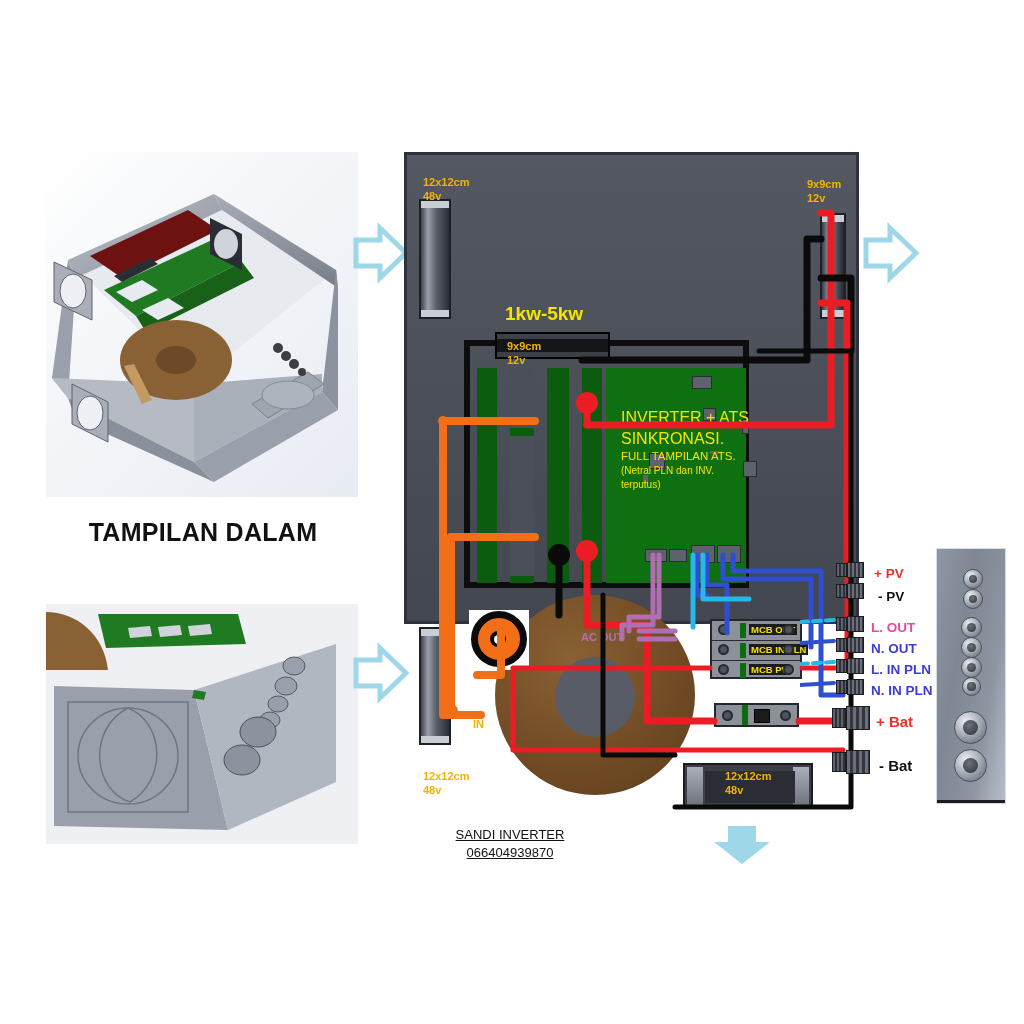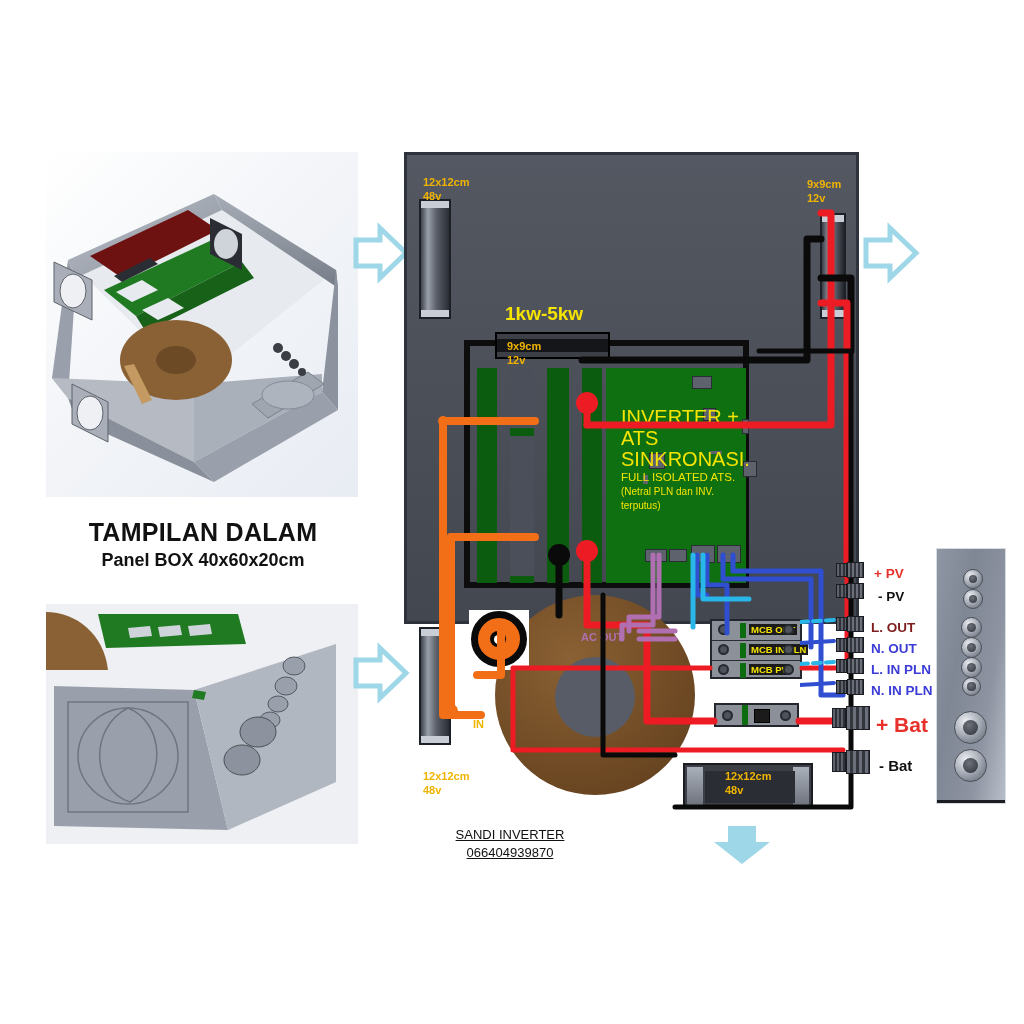--- a/index.html
+++ b/index.html
@@ -38,21 +38,21 @@
   .fan-cap{position:absolute;left:0;right:0;height:7px;background:#c9ced6;}
 
   .lbl{position:absolute;color:#f0b400;font-size:11px;font-weight:bold;line-height:14px;
        white-space:nowrap;}
 
   
   .inv-box{position:absolute;left:57px;top:185px;width:285px;height:248px;
            border:6px solid #0d0d0d;box-sizing:border-box;background:transparent;}
   .inv-green{position:absolute;background:#0f7012;}
   .inv-txt{position:absolute;left:214px;top:252px;color:#f5e400;width:150px;}
-  .inv-txt .l1{font-size:20px;line-height:21px;}
+  .inv-txt .l1{font-size:16px;line-height:21px;}
   .inv-txt .l2{font-size:11.5px;line-height:15px;}
   .inv-txt .l3{font-size:10px;line-height:14px;}
 
   
   .fin{position:absolute;background:#0b5c0e;}
   .finslot{position:absolute;background:#4b4f59;}
 
   
   .toroid{position:absolute;left:88px;top:440px;width:200px;height:200px;border-radius:50%;
           background:radial-gradient(circle at 38% 32%,#8a6134,#6f4a24 60%,#5e3d1d);}
@@ -208,21 +208,20 @@
       <ellipse cx="224" cy="116" rx="10" ry="8" fill="#9aa0ab" stroke="#545961"></ellipse>
       <ellipse cx="212" cy="128" rx="18" ry="15" fill="#8d939e" stroke="#4b5057"></ellipse>
       <ellipse cx="196" cy="156" rx="18" ry="15" fill="#8d939e" stroke="#4b5057"></ellipse>
     </g>
     <polygon points="148,86 160,88 158,96 146,94" fill="#1f7a22"></polygon>
   </svg>
 </div>
 
 <div class="caption">
   <div class="c1">TAMPILAN DALAM</div>
-  <div class="c2">Panel BOX 40x60x20cm</div>
 </div>
 
 <svg class="arr" style="left:352px;top:222px;" width="60" height="62">
   <polygon points="4,18 28,18 28,6 54,31 28,56 28,44 4,44" fill="none" stroke="#9ed7e8" stroke-width="5"></polygon>
 </svg>
 <svg class="arr" style="left:862px;top:222px;" width="60" height="62">
   <polygon points="4,18 28,18 28,6 54,31 28,56 28,44 4,44" fill="none" stroke="#9ed7e8" stroke-width="5"></polygon>
 </svg>
 <svg class="arr" style="left:352px;top:642px;" width="60" height="62">
   <polygon points="4,18 28,18 28,6 54,31 28,56 28,44 4,44" fill="none" stroke="#9ed7e8" stroke-width="5"></polygon>
@@ -277,21 +276,21 @@
   <div class="abs" style="left:236px;top:320px;width:5px;height:9px;background:#5d626c;"></div>
   <div class="abs" style="left:238px;top:394px;width:20px;height:11px;background:#5d626c;border:1px solid #2a2d34;"></div>
   <div class="abs" style="left:262px;top:394px;width:16px;height:11px;background:#5d626c;border:1px solid #2a2d34;"></div>
   <div class="abs" style="left:284px;top:390px;width:22px;height:16px;background:#5d626c;border:1px solid #2a2d34;"></div>
   <div class="abs" style="left:310px;top:390px;width:22px;height:16px;background:#5d626c;border:1px solid #2a2d34;"></div>
   <div class="abs" style="left:336px;top:306px;width:12px;height:14px;background:#5d626c;border:1px solid #2a2d34;"></div>
 
   <div class="inv-txt">
     <div class="l1">INVERTER + ATS</div>
     <div class="l1">SINKRONASI.</div>
-    <div class="l2">FULL ISOLATED ATS.</div>
+    <div class="l2">FULL TAMPILAN ATS.</div>
     <div class="l3">(Netral PLN dan INV.</div>
     <div class="l3">terputus)</div>
   </div>
 
   <div class="fin" style="left:70px;top:213px;width:20px;height:215px;"></div>
   <div class="fin" style="left:103px;top:213px;width:24px;height:215px;"></div>
   <div class="fin" style="left:140px;top:213px;width:22px;height:215px;"></div>
   <div class="fin" style="left:175px;top:213px;width:20px;height:215px;"></div>
   <div class="finslot" style="left:103px;top:213px;width:24px;height:60px;"></div>
   <div class="finslot" style="left:103px;top:281px;width:24px;height:140px;"></div>
@@ -457,25 +456,25 @@
 </div>
 <div class="abs" style="left:832px;top:750px;">
   <div class="gland-big">
       <div class="g1"></div>
       <div class="g2"></div>
     </div>
 </div>
 
 <div class="term-lbl" style="left:874px;top:566px;color:#e8312a;">+ PV</div>
 <div class="term-lbl" style="left:878px;top:589px;color:#111;">- PV</div>
-<div class="term-lbl" style="left:871px;top:620px;color:#7f1d1d;">L. OUT</div>
+<div class="term-lbl" style="left:871px;top:620px;color:#ec4899;">L. OUT</div>
 <div class="term-lbl" style="left:871px;top:641px;color:#3b3bd6;">N. OUT</div>
 <div class="term-lbl" style="left:871px;top:662px;color:#3b3bd6;">L. IN PLN</div>
 <div class="term-lbl" style="left:871px;top:683px;color:#3b3bd6;">N. IN PLN</div>
-<div class="term-lbl" style="left:876px;top:713px;font-size:21px;color:#e8312a;">+ Bat</div>
+<div class="term-lbl" style="left:876px;top:713px;font-size:15px;color:#e8312a;">+ Bat</div>
 <div class="term-lbl" style="left:879px;top:757px;font-size:15px;color:#111;">- Bat</div>
 
 <svg class="abs" style="left:800px;top:600px;" width="44" height="100">
   <g stroke-width="4" fill="none" stroke-linecap="round">
     <line x1="0" y1="22" x2="34" y2="20" stroke="#29b6e8" stroke-dasharray="8 5"></line>
     <line x1="0" y1="43" x2="34" y2="41" stroke="#2f4fd0"></line>
     <line x1="0" y1="64" x2="34" y2="62" stroke="#29b6e8" stroke-dasharray="8 5"></line>
     <line x1="0" y1="85" x2="34" y2="83" stroke="#2f4fd0"></line>
   </g>
 </svg>

